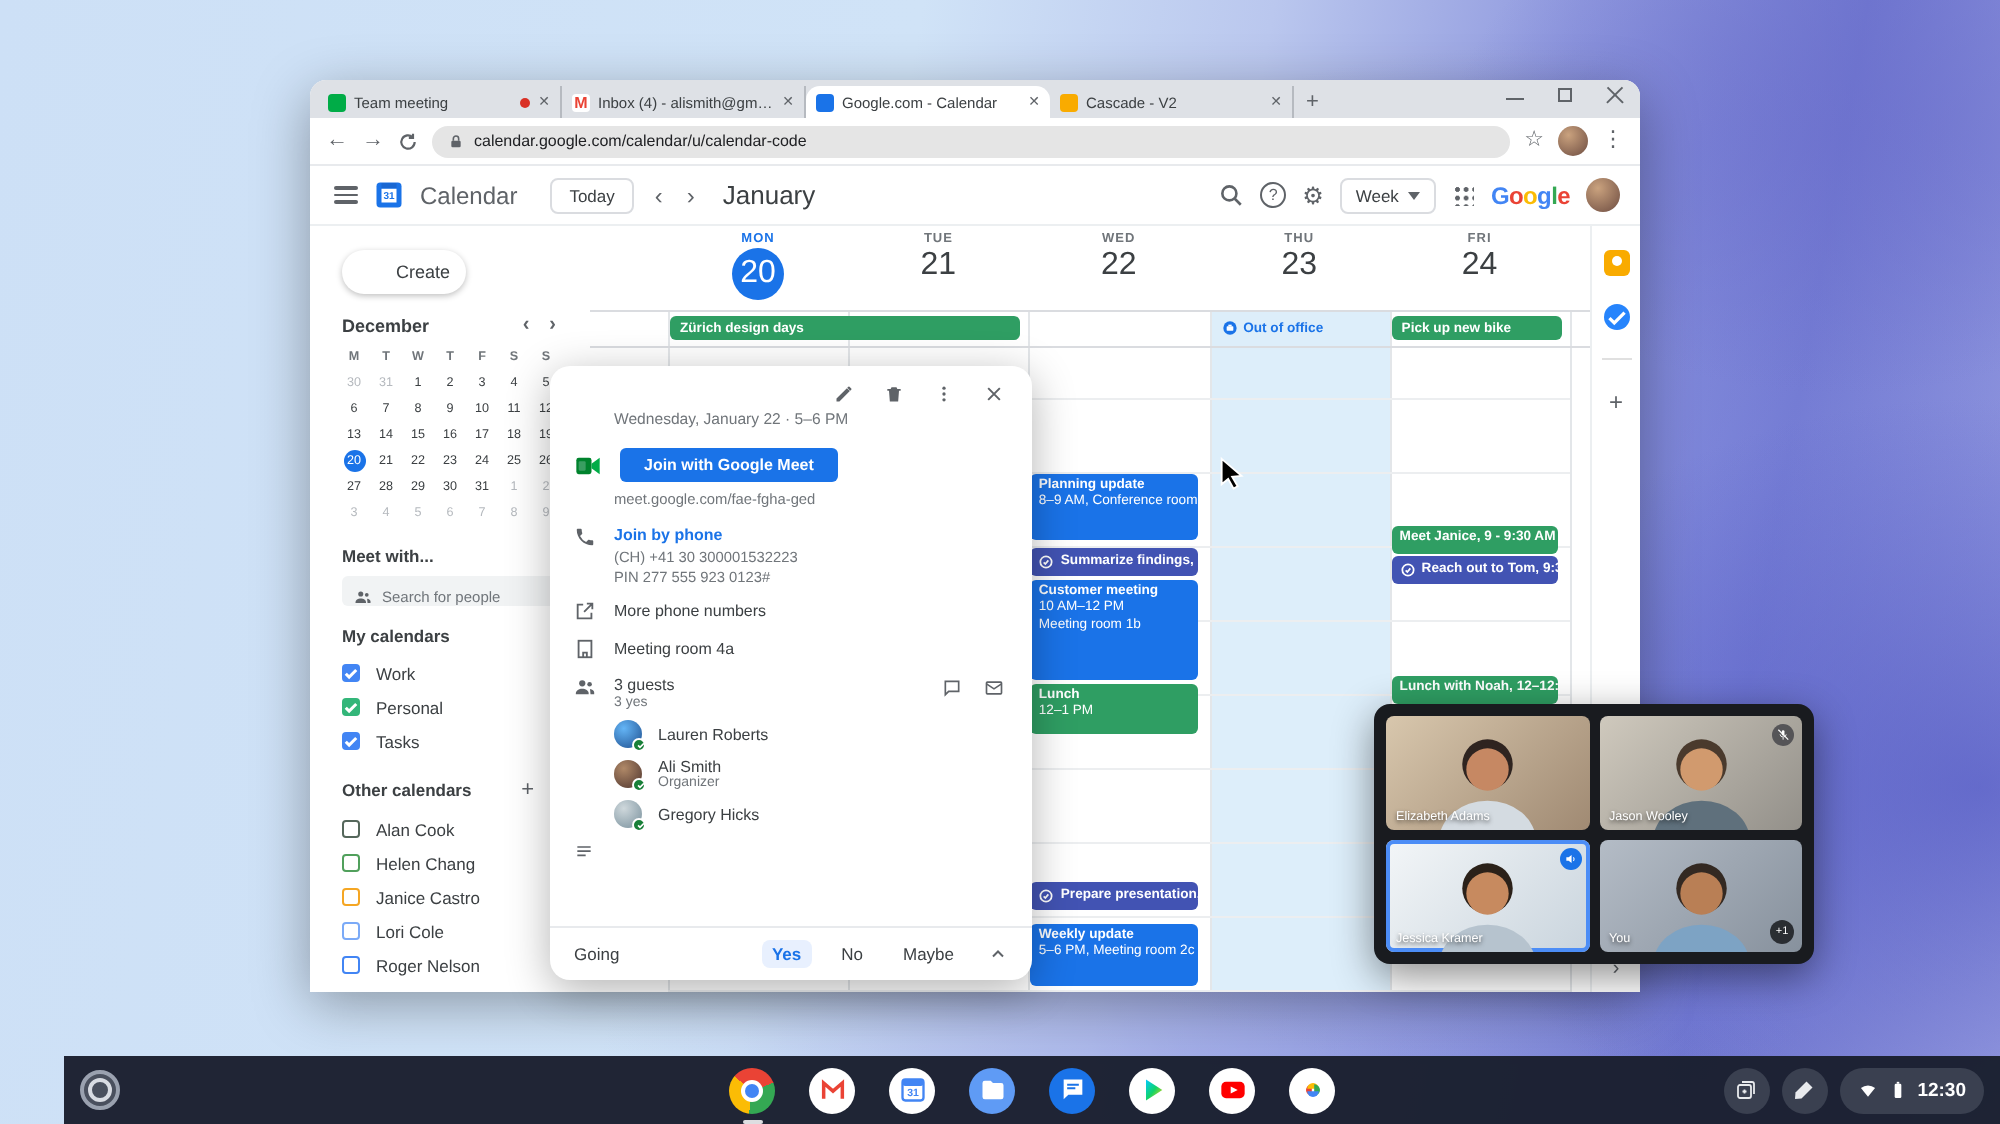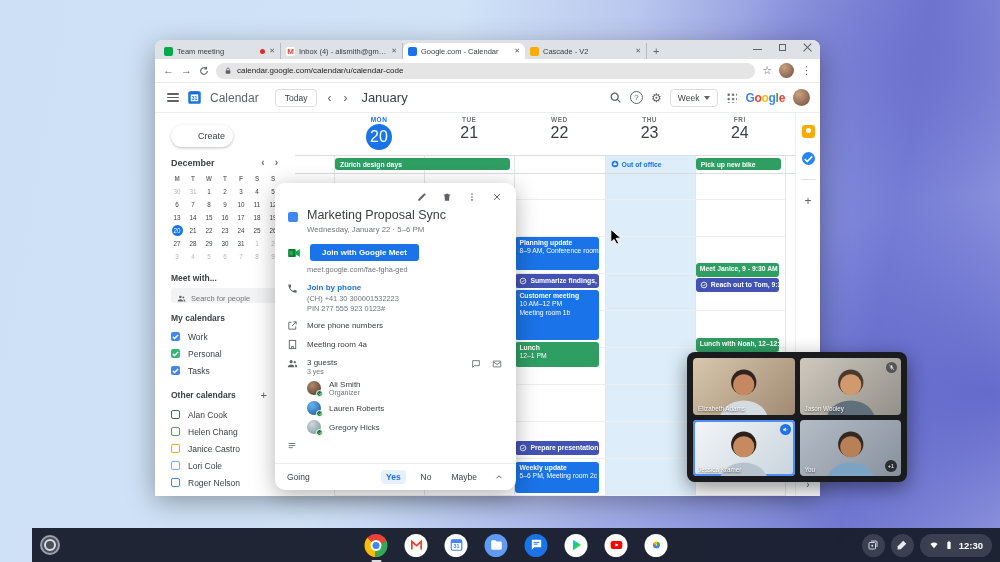--- a/index.html
+++ b/index.html
@@ -558,24 +558,20 @@
             <circle cx="12" cy="12" r="2"></circle>
             <circle cx="12" cy="19" r="2"></circle>
           </svg>
         </span>
       <span class="ic">
           <svg viewBox="0 0 24 24" fill="none" stroke="currentColor" stroke-width="2.4">
             <path d="M5 5l14 14M19 5L5 19"></path>
           </svg>
         </span>
     </div>
-    <div class="pp-title">
-      <span class="pp-sq"></span>
-      <h1>Marketing Proposal Sync</h1>
-    </div>
     <div class="pp-date">Wednesday, January 22 · 5–6 PM</div>
     <div class="pp-row" style="margin-top:10px;">
       <span class="ic" style="width:14px;height:14px;">
           <svg viewBox="0 0 24 24">
             <rect x="2" y="5" width="13" height="14" rx="2" fill="#00832d"></rect>
             <path d="M15 10l7-5v14l-7-5z" fill="#00ac47"></path>
             <rect x="4" y="8" width="6" height="8" rx="1" fill="#e8f0fe" opacity=".25"></rect>
           </svg>
         </span>
       <span class="joinbtn">Join with Google Meet</span>
@@ -633,38 +629,38 @@
         <span class="ic">
             <svg viewBox="0 0 24 24" fill="none" stroke="currentColor" stroke-width="2">
               <rect x="3" y="5" width="18" height="14" rx="1"></rect>
               <path d="M3 7l9 6 9-6"></path>
             </svg>
           </span>
       </div>
     </div>
     <div id="attendees">
         <div class="att">
+          <span class="attav" style="background: radial-gradient(circle at 35% 30%, rgb(100, 181, 246), rgb(30, 79, 143));">
+            <span class="chk"><svg viewBox="0 0 24 24" fill="none" stroke="#fff" stroke-width="4">
+                <path d="M5 13l4.5 4.5L19 8"></path>
+              </svg></span>
+          </span>
+          <div>
+            <div class="attn">Lauren Roberts</div>
+          </div>
+        </div>
+        <div class="att">
           <span class="attav" style="background: radial-gradient(circle at 35% 30%, rgb(176, 137, 104), rgb(78, 52, 46));">
             <span class="chk"><svg viewBox="0 0 24 24" fill="none" stroke="#fff" stroke-width="4">
                 <path d="M5 13l4.5 4.5L19 8"></path>
               </svg></span>
           </span>
           <div>
             <div class="attn">Ali Smith</div>
             <div class="attr">Organizer</div>
-          </div>
-        </div>
-        <div class="att">
-          <span class="attav" style="background: radial-gradient(circle at 35% 30%, rgb(100, 181, 246), rgb(30, 79, 143));">
-            <span class="chk"><svg viewBox="0 0 24 24" fill="none" stroke="#fff" stroke-width="4">
-                <path d="M5 13l4.5 4.5L19 8"></path>
-              </svg></span>
-          </span>
-          <div>
-            <div class="attn">Lauren Roberts</div>
           </div>
         </div>
         <div class="att">
           <span class="attav" style="background: radial-gradient(circle at 35% 30%, rgb(207, 216, 220), rgb(120, 144, 156));">
             <span class="chk"><svg viewBox="0 0 24 24" fill="none" stroke="#fff" stroke-width="4">
                 <path d="M5 13l4.5 4.5L19 8"></path>
               </svg></span>
           </span>
           <div>
             <div class="attn">Gregory Hicks</div>

